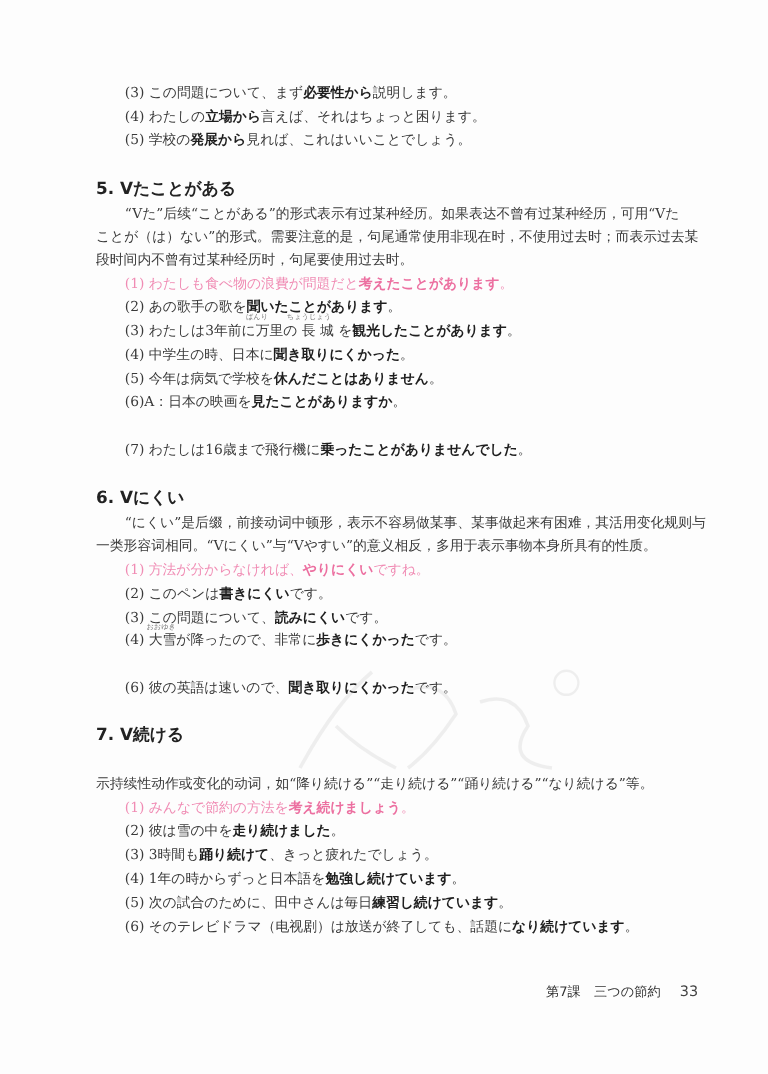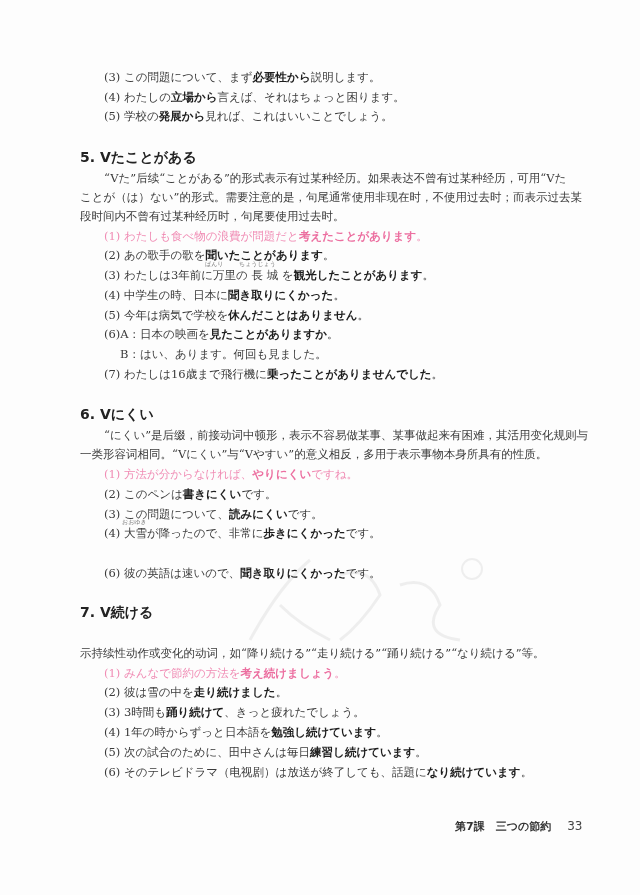--- a/index.html
+++ b/index.html
@@ -11,21 +11,21 @@
   .exB { left: 120px; }
   .para { left: 80px; font-size: 11.5px; }
   .h { position: absolute; left: 80px; font-family: "DejaVu Sans", "Liberation Sans", sans-serif;
        font-size: 14px; font-weight: bold; color: #222; white-space: nowrap; }
   b { font-family: "DejaVu Sans", "Liberation Sans", sans-serif; font-weight: bold; color: #1e1e1e; font-size: 11.5px; }
   .pink { color: #f08cb4; }
   .pink b { color: #ec6fa0; }
   .ruby { position: absolute; font-size: 6px; color: #777; white-space: nowrap; }
   .footer { position: absolute; top: 819px; left: 455px; font-family: "DejaVu Sans", "Liberation Sans", sans-serif;
             font-size: 11px; color: #333; white-space: nowrap; }
-  .footer .lesson { font-weight: bold; }
+  .footer .lesson { font-weight: normal; }
   .footer .num { margin-left: 16px; font-weight: normal; color: #444; font-size: 12px; }
   .wm { position: absolute; left: 240px; top: 555px; width: 250px; height: 90px; opacity: 0.12; }
 </style>
 </head>
 <body>
 
 <div class="page">
 
   <svg class="wm" viewBox="0 0 250 90">
     <path d="M10 85 Q40 30 70 5" stroke="#888" stroke-width="3" fill="none"></path>
@@ -62,23 +62,20 @@
     <span>(3)</span> <span>わたしは3年前に万里の 長 城 を</span><b>観光したことがあります</b><span>。</span>
   </div>
   <div class="line ex" style="top:288px">
     <span>(4)</span> <span>中学生の時、日本に</span><b>聞き取りにくかった</b><span>。</span>
   </div>
   <div class="line ex" style="top:308px">
     <span>(5)</span> <span>今年は病気で学校を</span><b>休んだことはありません</b><span>。</span>
   </div>
   <div class="line ex" style="top:327px">
     <span>(6)A：</span><span>日本の映画を</span><b>見たことがありますか</b><span>。</span>
-  </div>
-  <div class="line exB" style="top:347px">
-    <span>B：</span><span>はい、あります。何回も見ました。</span>
   </div>
   <div class="line ex" style="top:367px">
     <span>(7)</span> <span>わたしは16歳まで飛行機に</span><b>乗ったことがありませんでした</b><span>。</span>
   </div>
 
   <div class="h" style="top:406px">6. Vにくい</div>
   <div class="line para" style="top:447px">一类形容词相同。“Vにくい”与“Vやすい”的意义相反，多用于表示事物本身所具有的性质。</div>
   <div class="line para" style="top:428px; left:104px">“にくい”是后缀，前接动词中顿形，表示不容易做某事、某事做起来有困难，其活用变化规则与</div>
 
   <div class="line ex pink" style="top:467px">

